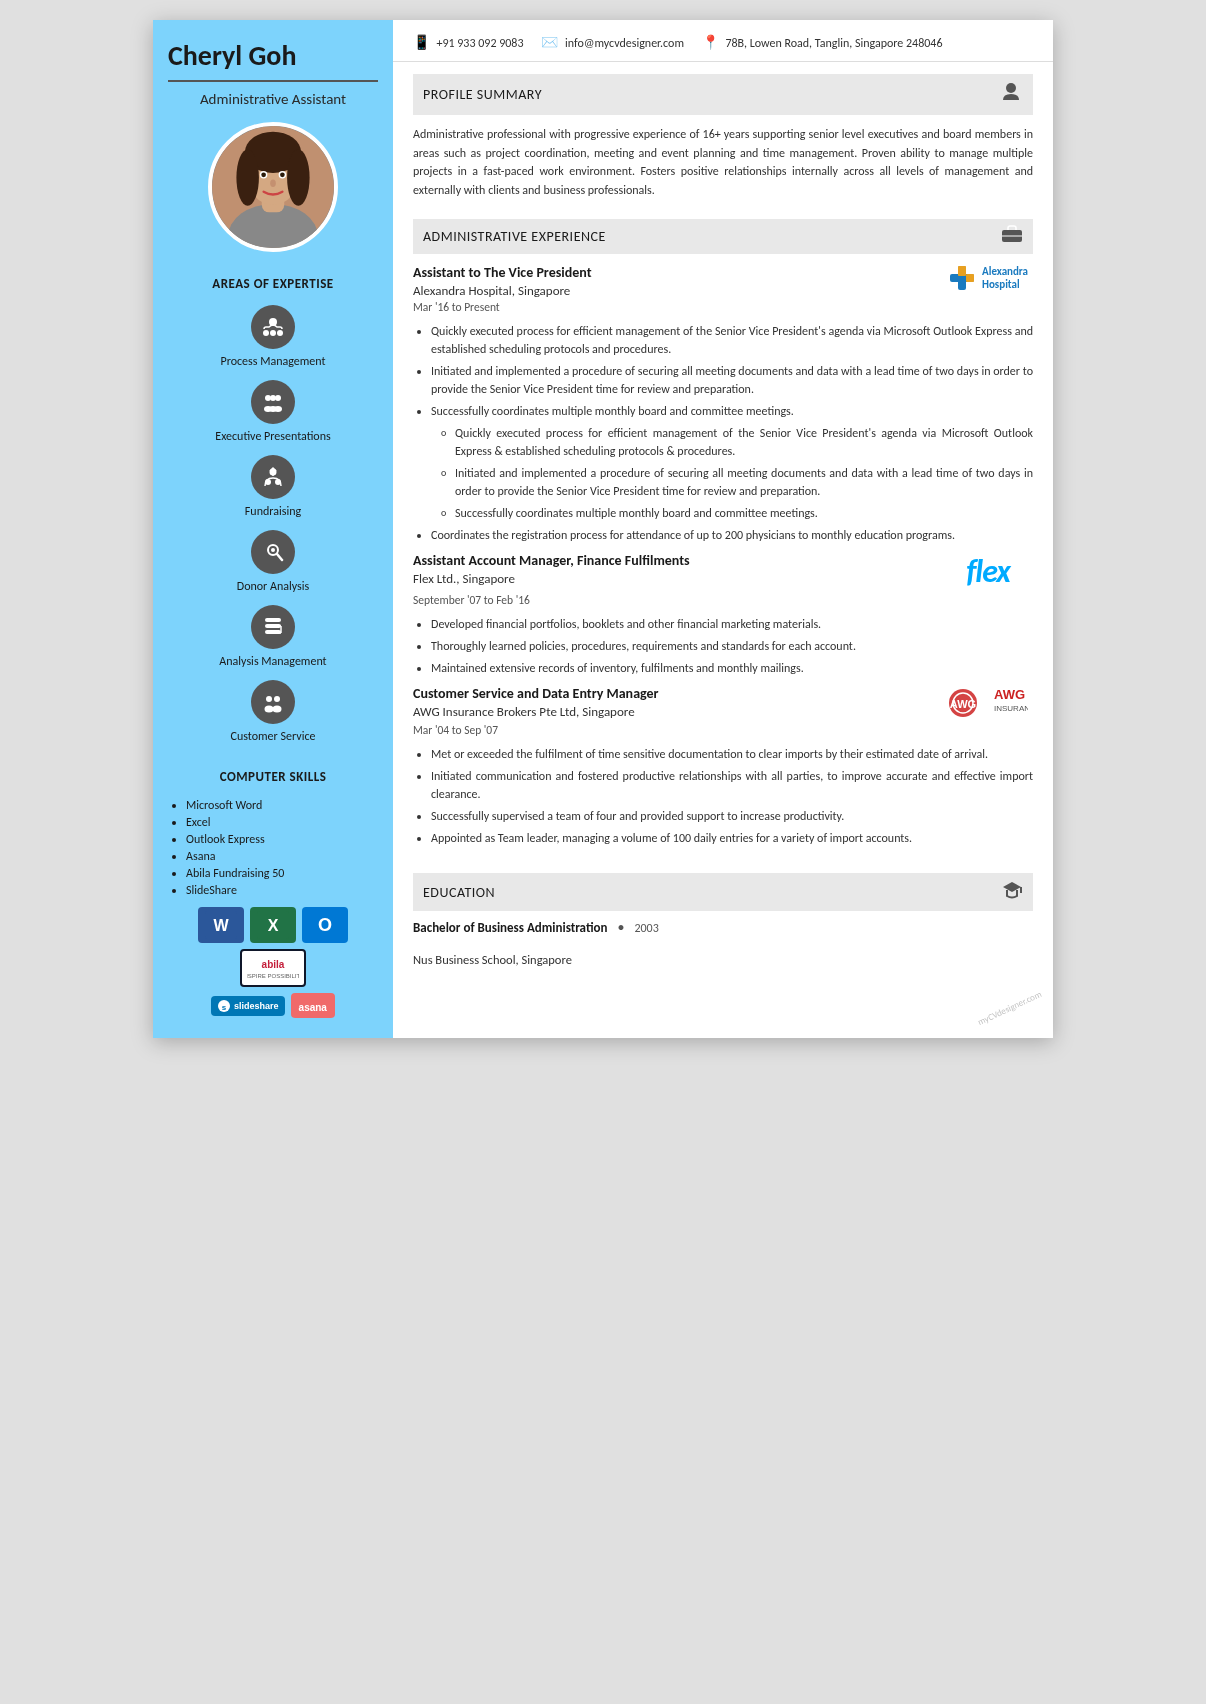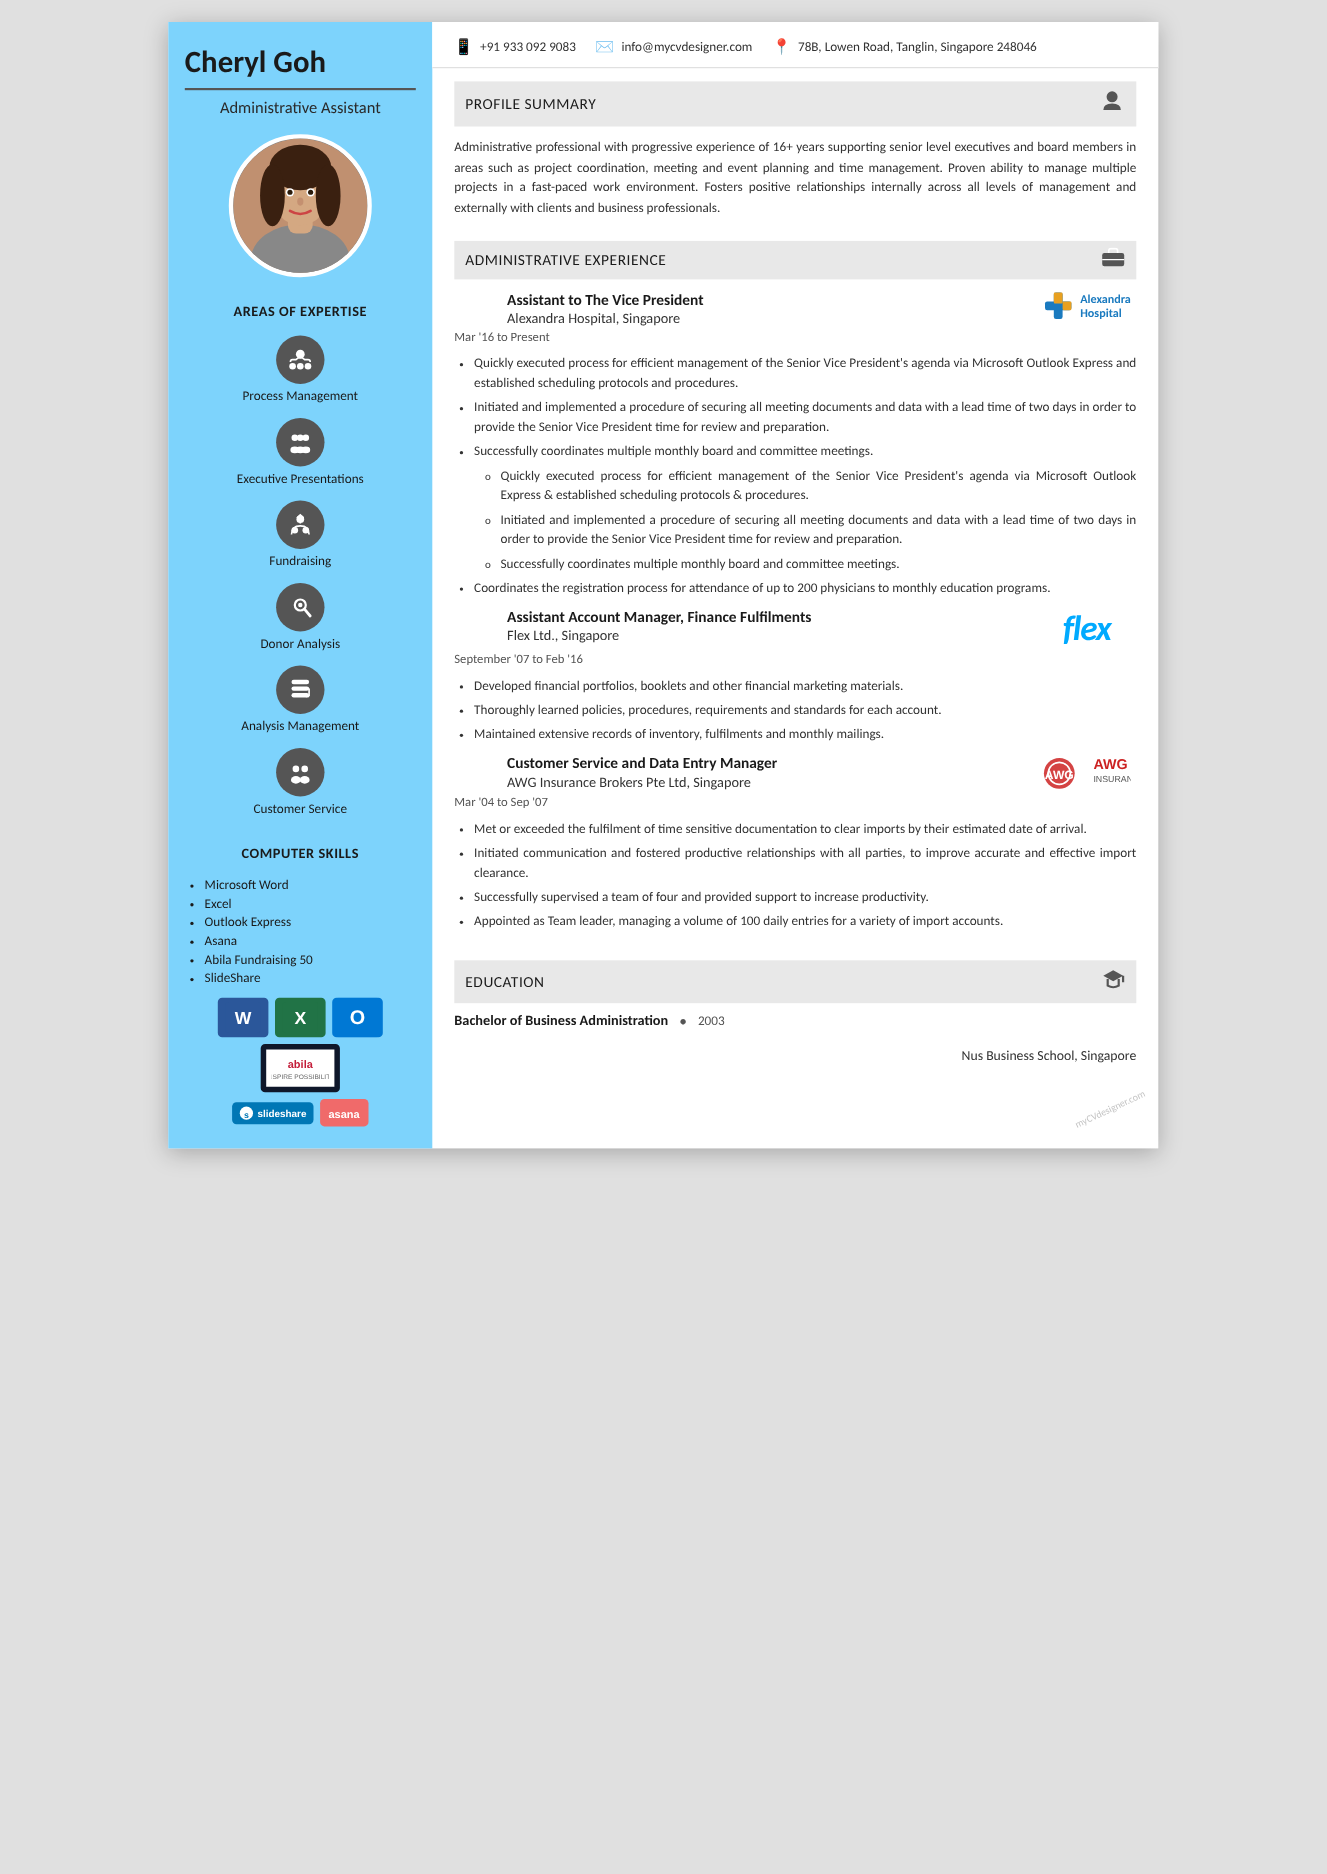--- a/index.html
+++ b/index.html
@@ -198,21 +198,20 @@
       font-size: 14px;
       font-weight: 700;
       color: #1a1a1a;
       margin-bottom: 2px;
     }
     .job-company-row {
       display: flex;
       align-items: flex-start;
       justify-content: space-between;
       margin-bottom: 2px;
-      margin-left: 48px;
     }
     .job-company {
       font-size: 13px;
       color: #333;
     }
     .job-date {
       font-size: 11.5px;
       color: #555;
       margin-bottom: 8px;
     }
@@ -258,21 +257,20 @@
     }
     
     .alex-logo {
       display: flex;
       align-items: center;
       gap: 6px;
     }
 
     .education-section {
       padding: 10px 20px 14px 20px;
-      text-align: right;
     }
     .edu-header {
       background: #e8e8e8;
       padding: 6px 10px;
       margin-bottom: 8px;
       display: flex;
       align-items: center;
       justify-content: space-between;
     }
     .edu-degree-row {
@@ -457,21 +455,21 @@
             <rect width="32" height="28" rx="3" fill="#217346"></rect>
             <text x="16" y="20" text-anchor="middle" font-size="16" font-weight="900" fill="white" font-family="Arial">X</text>
           </svg>
         </div>
         <div class="skill-logo outlook">
           <svg width="40" height="36" viewBox="0 0 40 36" xmlns="http://www.w3.org/2000/svg">
             <rect width="40" height="36" rx="3" fill="#0078d4"></rect>
             <text x="20" y="24" text-anchor="middle" font-size="18" font-weight="900" fill="white" font-family="Arial">O</text>
           </svg>
         </div>
-        <div style="background:#fff; border:5px solid #0f172a; border-radius:4px; padding:3px 5px; display:flex; align-items:center; justify-content:center;">
+        <div style="background:#fff; border:2px solid #0f172a; border-radius:4px; padding:3px 5px; display:flex; align-items:center; justify-content:center;">
           <svg width="52" height="28" viewBox="0 0 52 28" xmlns="http://www.w3.org/2000/svg">
             <rect width="52" height="28" rx="3" fill="white"></rect>
             <text x="26" y="14" text-anchor="middle" font-size="10" font-weight="700" fill="#c41e3a" font-family="Arial">abila</text>
             <text x="26" y="24" text-anchor="middle" font-size="6" fill="#666" font-family="Arial">INSPIRE POSSIBILITY</text>
           </svg>
         </div>
       </div>
       <div class="bottom-logos">
         <div style="background:#0077b5; border-radius:4px; padding:3px 6px; display:flex; align-items:center; gap:3px;">
           <svg width="14" height="14" viewBox="0 0 14 14" xmlns="http://www.w3.org/2000/svg" fill="white">

